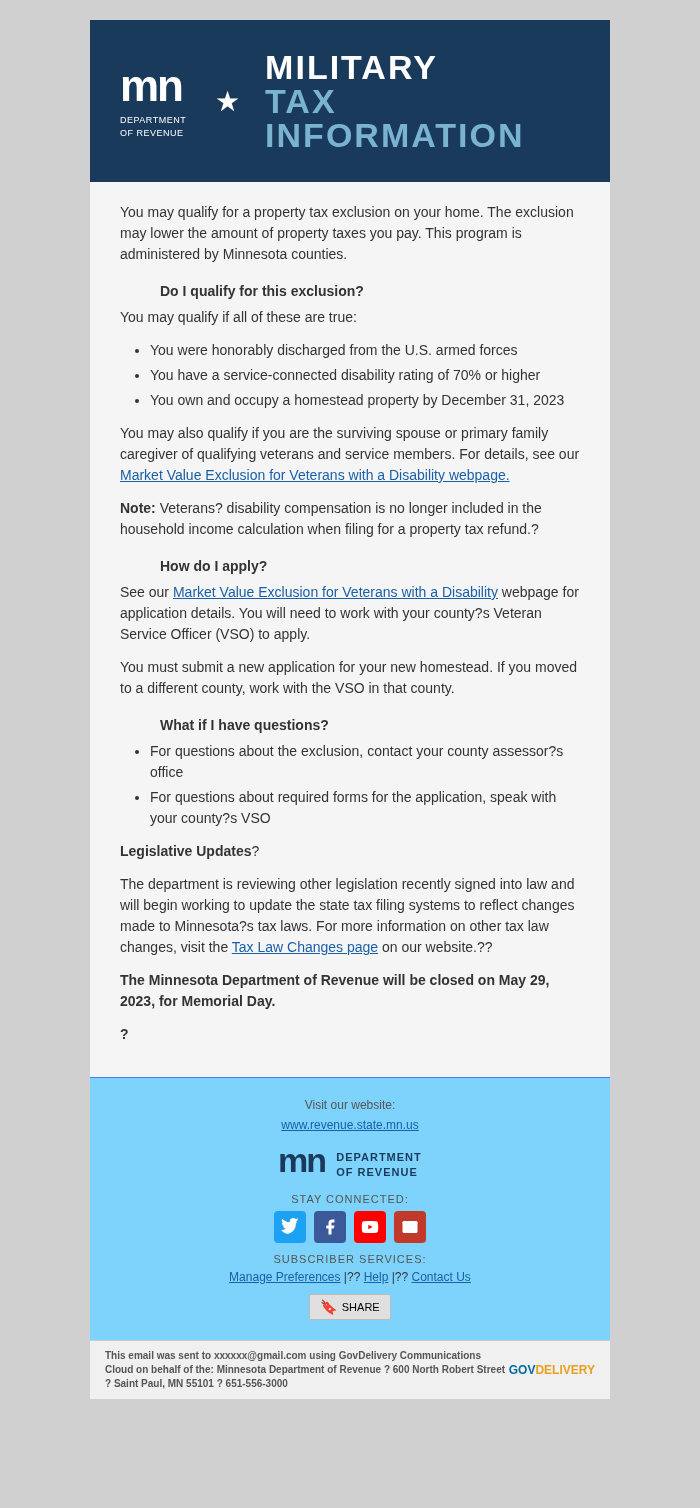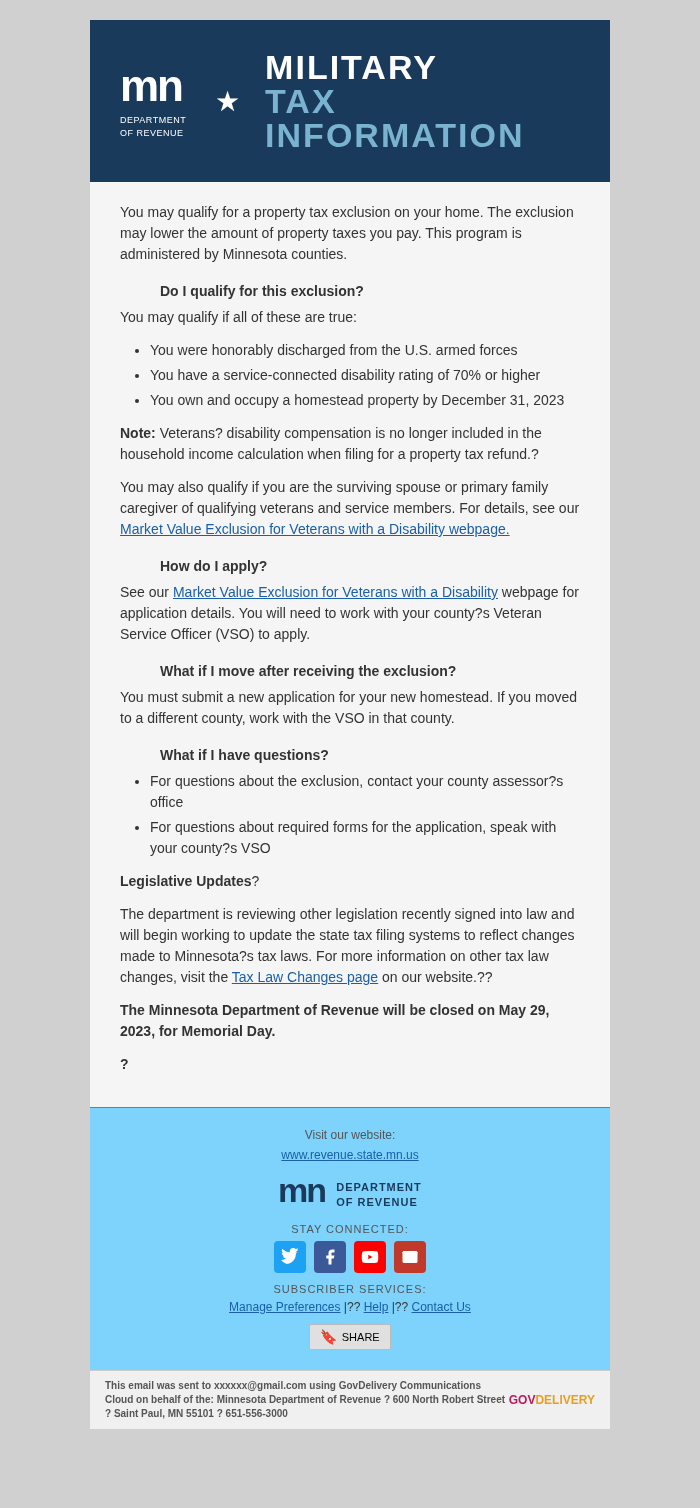--- a/index.html
+++ b/index.html
@@ -214,21 +214,21 @@
       max-width: 560px;
       font-weight: bold;
     }
     .govdelivery-logo {
       font-size: 12px;
       font-weight: bold;
       color: #1a3a5c;
       white-space: nowrap;
     }
     .govdelivery-logo span {
-      color: #be185d;
+      color: #0369a1;
     }
   </style>
 </head>
 <body>
 
 <div class="email-wrapper">
 
   <div class="header">
     <div class="mn-logo">
       <div class="mn-letters">
@@ -255,37 +255,36 @@
 
     <p>You may qualify if all of these are true:</p>
 
     <ul>
       <li>You were honorably discharged from the U.S. armed forces</li>
       <li>You have a service-connected disability rating of 70% or higher</li>
       <li>You own and occupy a homestead property by December 31, 2023</li>
     </ul>
 
     <p>
-      <span class="note-label">Note:</span><span> Veterans? disability compensation is no longer included in the household income calculation when filing for a property tax refund.?</span>
-    </p>
-
-    <p>
       <span>You may also qualify if you are the surviving spouse or primary family caregiver of qualifying veterans and service members. For details, see our</span>
       <a href="#">Market Value Exclusion for Veterans with a Disability webpage.</a>
+    </p>
+
+    <p>
+      <span class="note-label">Note:</span><span> Veterans? disability compensation is no longer included in the household income calculation when filing for a property tax refund.?</span>
     </p>
 
     <h2>How do I apply?</h2>
 
     <p>
       <span>See our</span>
       <a href="#">Market Value Exclusion for Veterans with a Disability</a>
       <span> webpage for application details. You will need to work with your county?s Veteran Service Officer (VSO) to apply.</span>
     </p>
 
-    <h2>What if I move after receiving the exclusion?</h2>
 
     <p>You must submit a new application for your new homestead. If you moved to a different county, work with the VSO in that county.</p>
 
     <h2>What if I have questions?</h2>
 
     <ul>
       <li>For questions about the exclusion, contact your county assessor?s office</li>
       <li>For questions about required forms for the application, speak with your county?s VSO</li>
     </ul>
 

